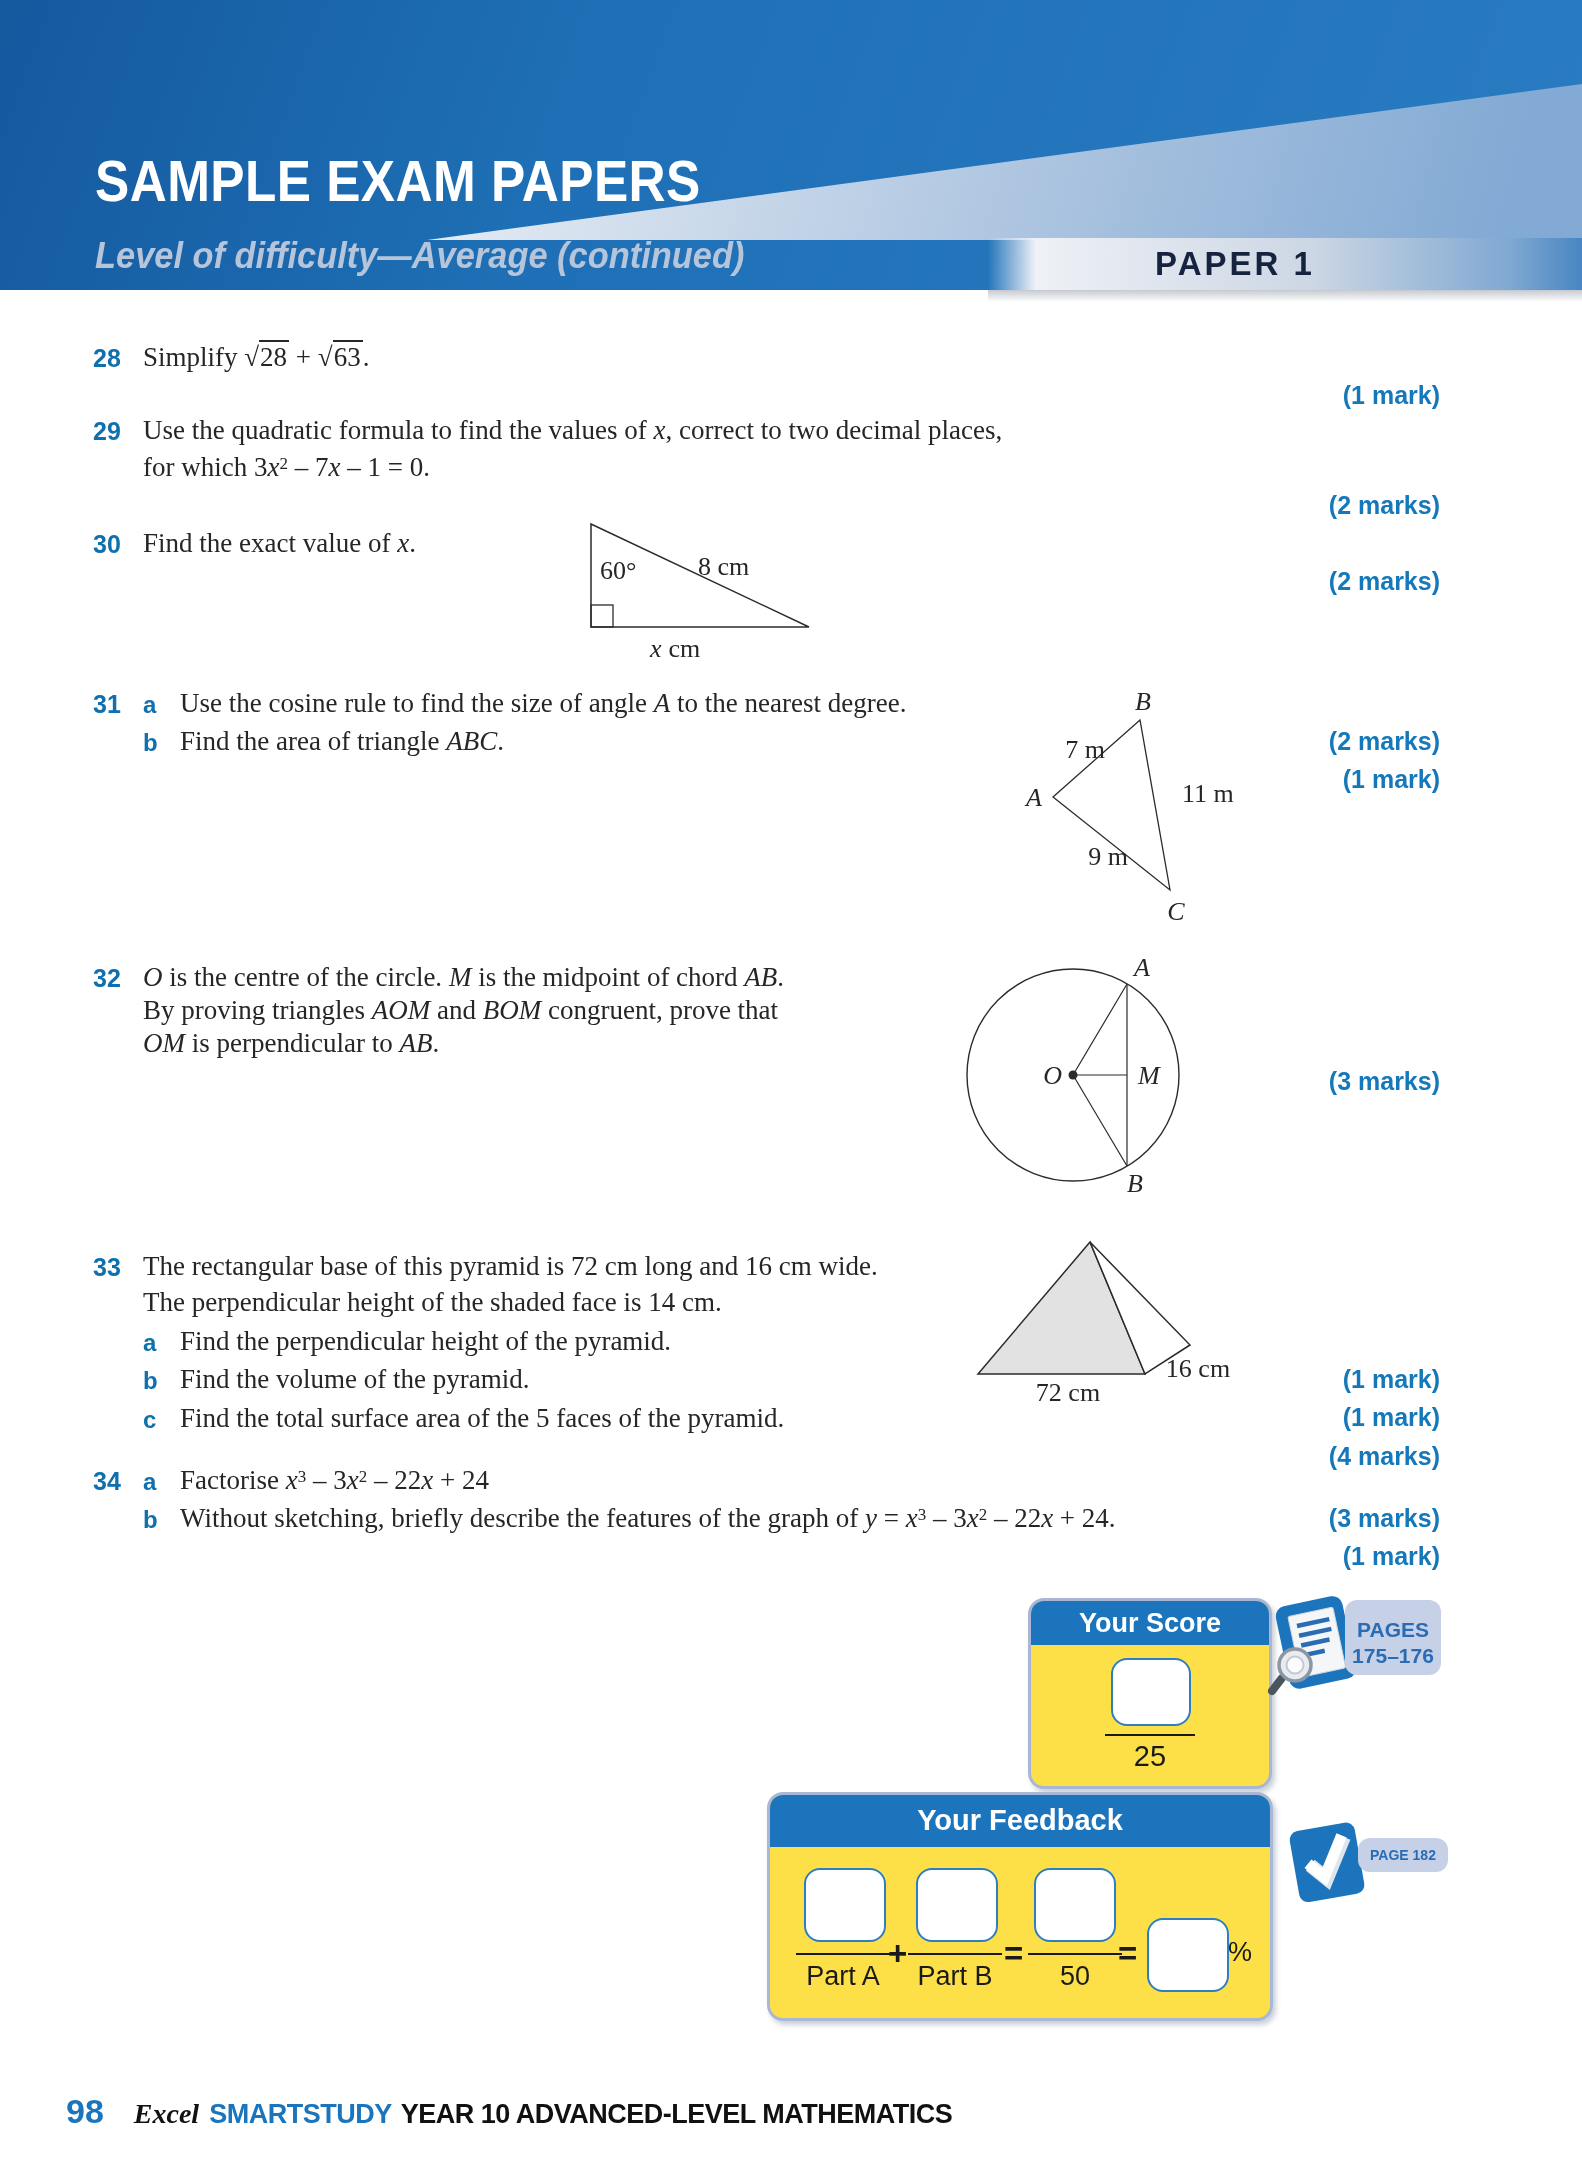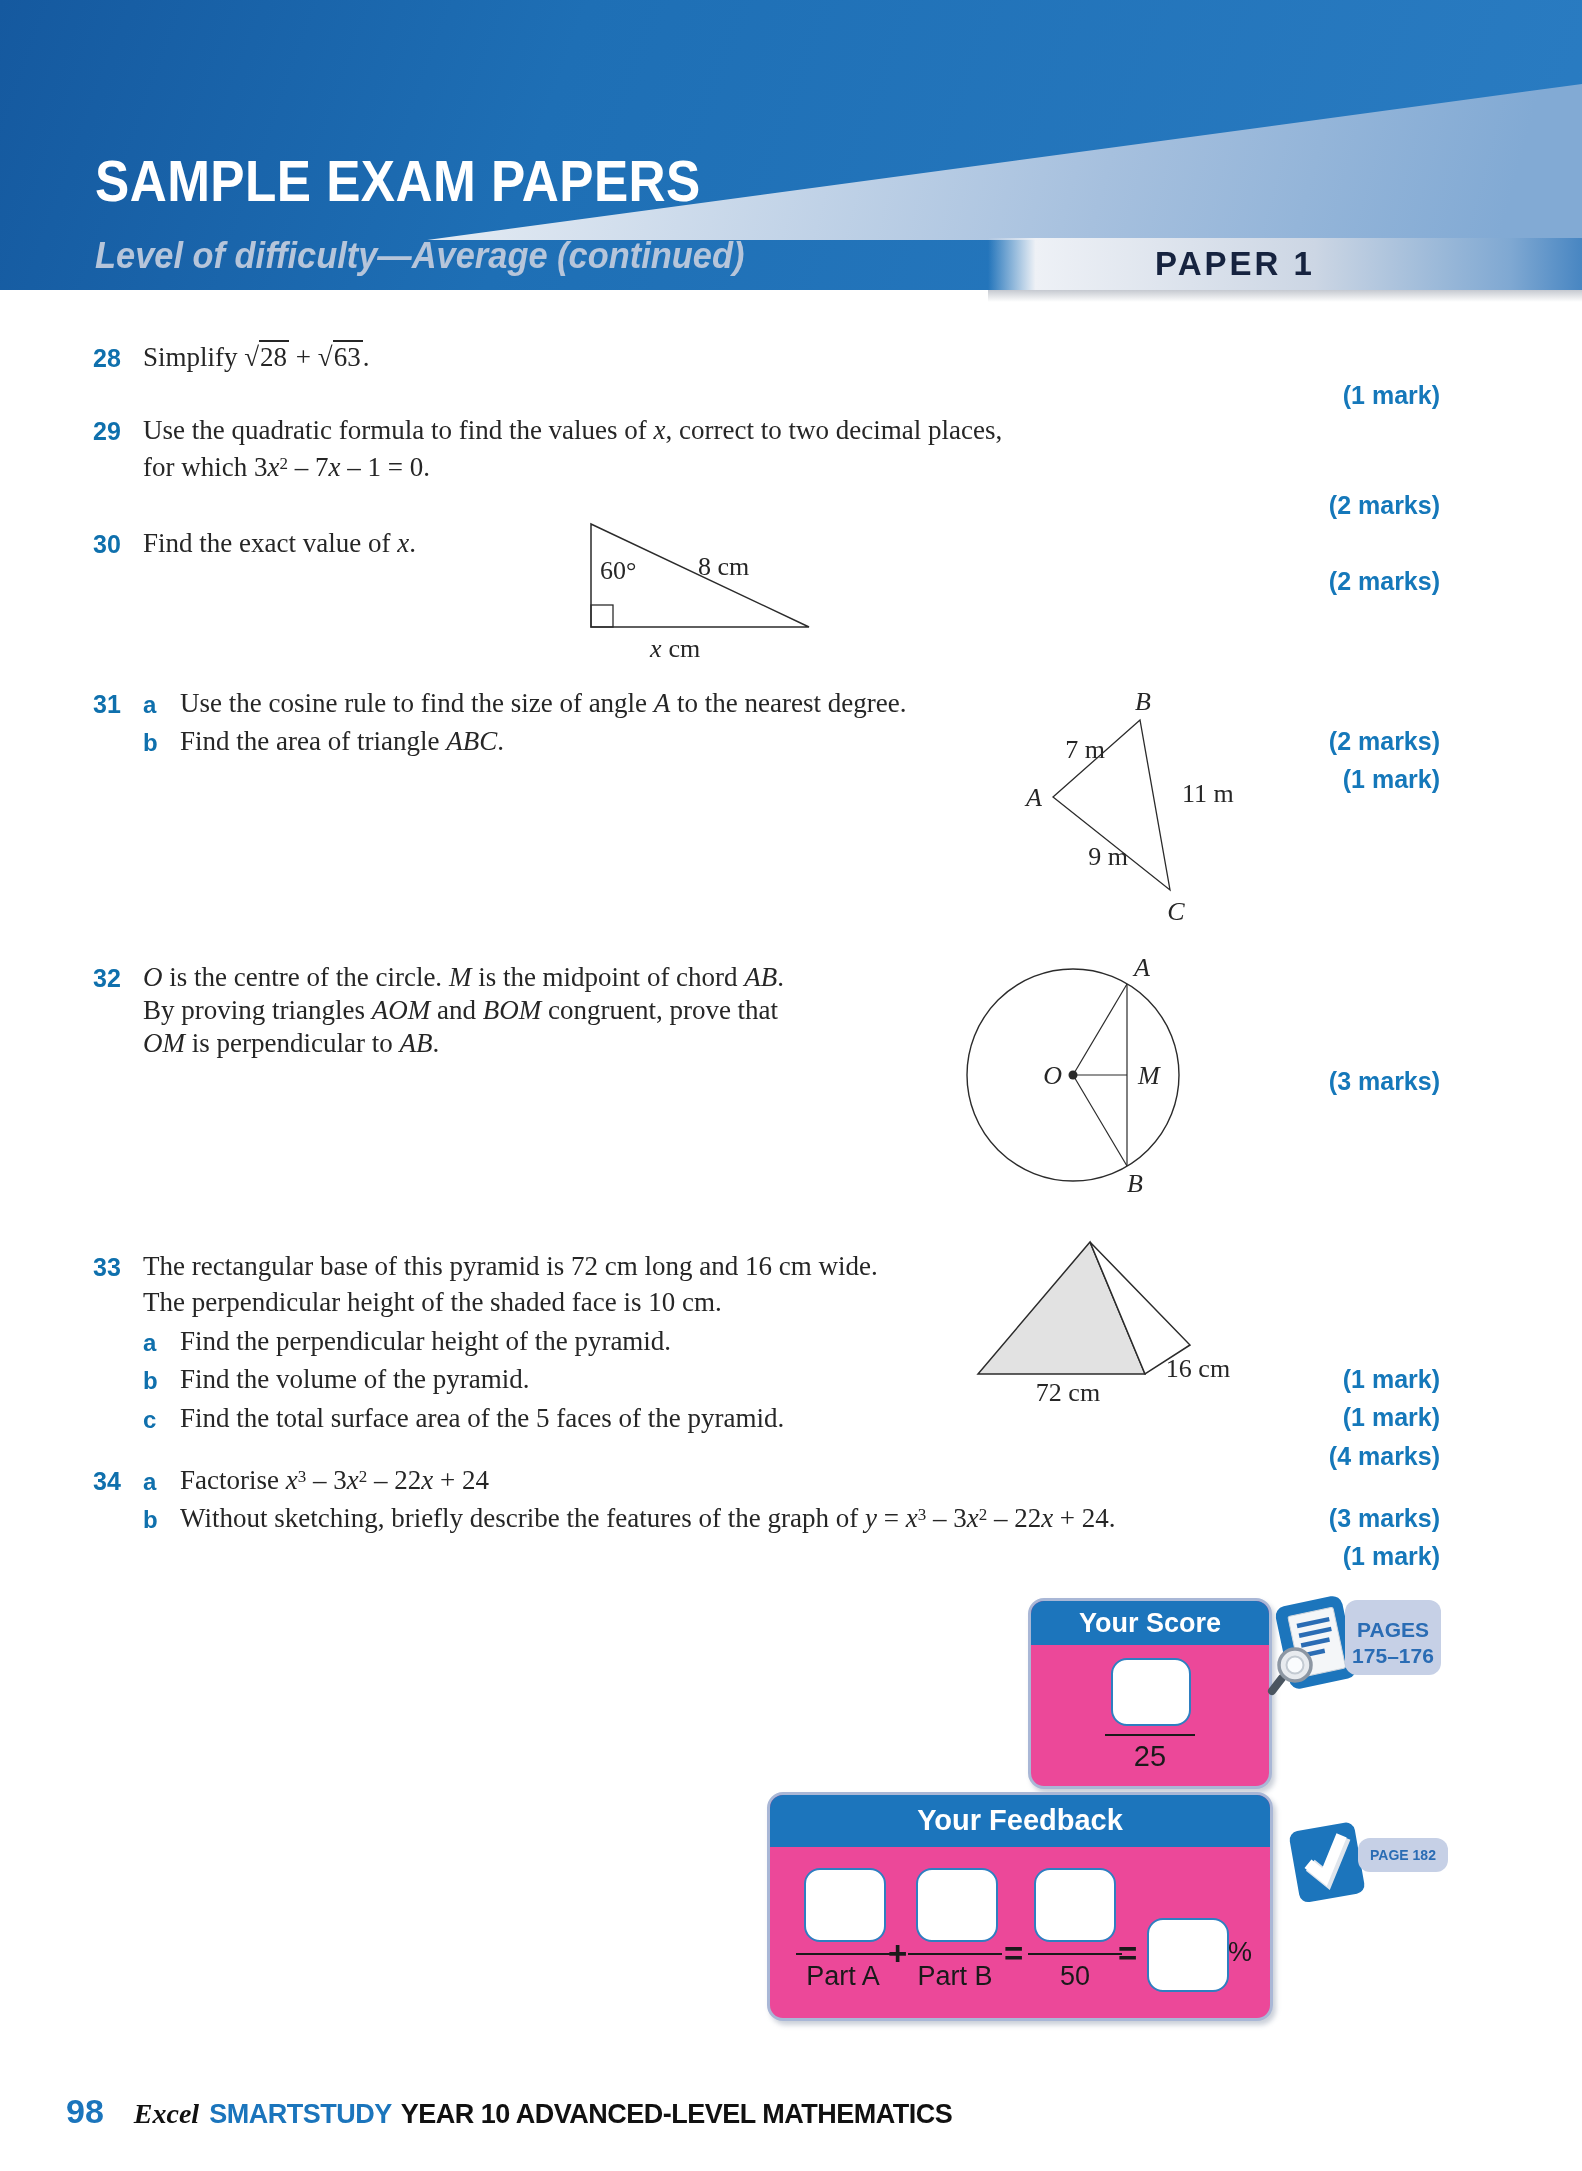--- a/index.html
+++ b/index.html
@@ -40,21 +40,21 @@
   .rad{border-top:2px solid #262626;padding:0 2px 0 1px;}
   .sqrt{white-space:nowrap;}
 
   
   .diagram{position:absolute;overflow:visible;}
   .dtext{font-family:"Liberation Serif",serif;font-size:26px;fill:#262626;}
   .dit{font-style:italic;}
   .dline{stroke:#2b2b2b;stroke-width:1.5;fill:none;}
 
   
-  .card{position:absolute;background:#ec4899;border:3px solid #a9b7d6;border-radius:16px;
+  .card{position:absolute;background:#fde047;border:3px solid #a9b7d6;border-radius:16px;
         box-shadow:3px 4px 5px rgba(140,150,170,.45);overflow:hidden;}
   .card-header{background:#1c75bc;color:#ffffff;font-family:"Liberation Sans",sans-serif;
         font-weight:bold;text-align:center;}
   .score-card{left:1028px;top:1598px;width:238px;height:185px;}
   .score-card .card-header{height:44px;line-height:44px;font-size:27px;}
   .feedback-card{left:767px;top:1792px;width:500px;height:223px;}
   .feedback-card .card-header{height:52px;line-height:50px;font-size:29px;}
   .write-box{position:absolute;background:#ffffff;border:2px solid #2e7fc1;border-radius:16px;}
   .score-box{left:80px;top:57px;width:76px;height:64px;}
   .score-line{position:absolute;left:74px;top:133px;width:90px;height:2px;background:#1a1a1a;}
@@ -148,21 +148,21 @@
     <div class="qrow" style="top:1028px">
       <span class="qtext"><i>OM</i> is perpendicular to <i>AB</i>.</span>
       <span class="qmarks">(3 marks)</span>
     </div>
 
     <div class="qrow" style="top:1251px">
       <span class="qnum">33</span>
       <span class="qtext">The rectangular base of this pyramid is 72 cm long and 16 cm wide.</span>
     </div>
     <div class="qrow" style="top:1287px">
-      <span class="qtext">The perpendicular height of the shaded face is 10 cm.</span>
+      <span class="qtext">The perpendicular height of the shaded face is 14 cm.</span>
     </div>
     <div class="qrow" style="top:1326px">
       <span class="qletter">a</span>
       <span class="qtext lettered">Find the perpendicular height of the pyramid.</span>
       <span class="qmarks">(1 mark)</span>
     </div>
     <div class="qrow" style="top:1364px">
       <span class="qletter">b</span>
       <span class="qtext lettered">Find the volume of the pyramid.</span>
       <span class="qmarks">(1 mark)</span>

